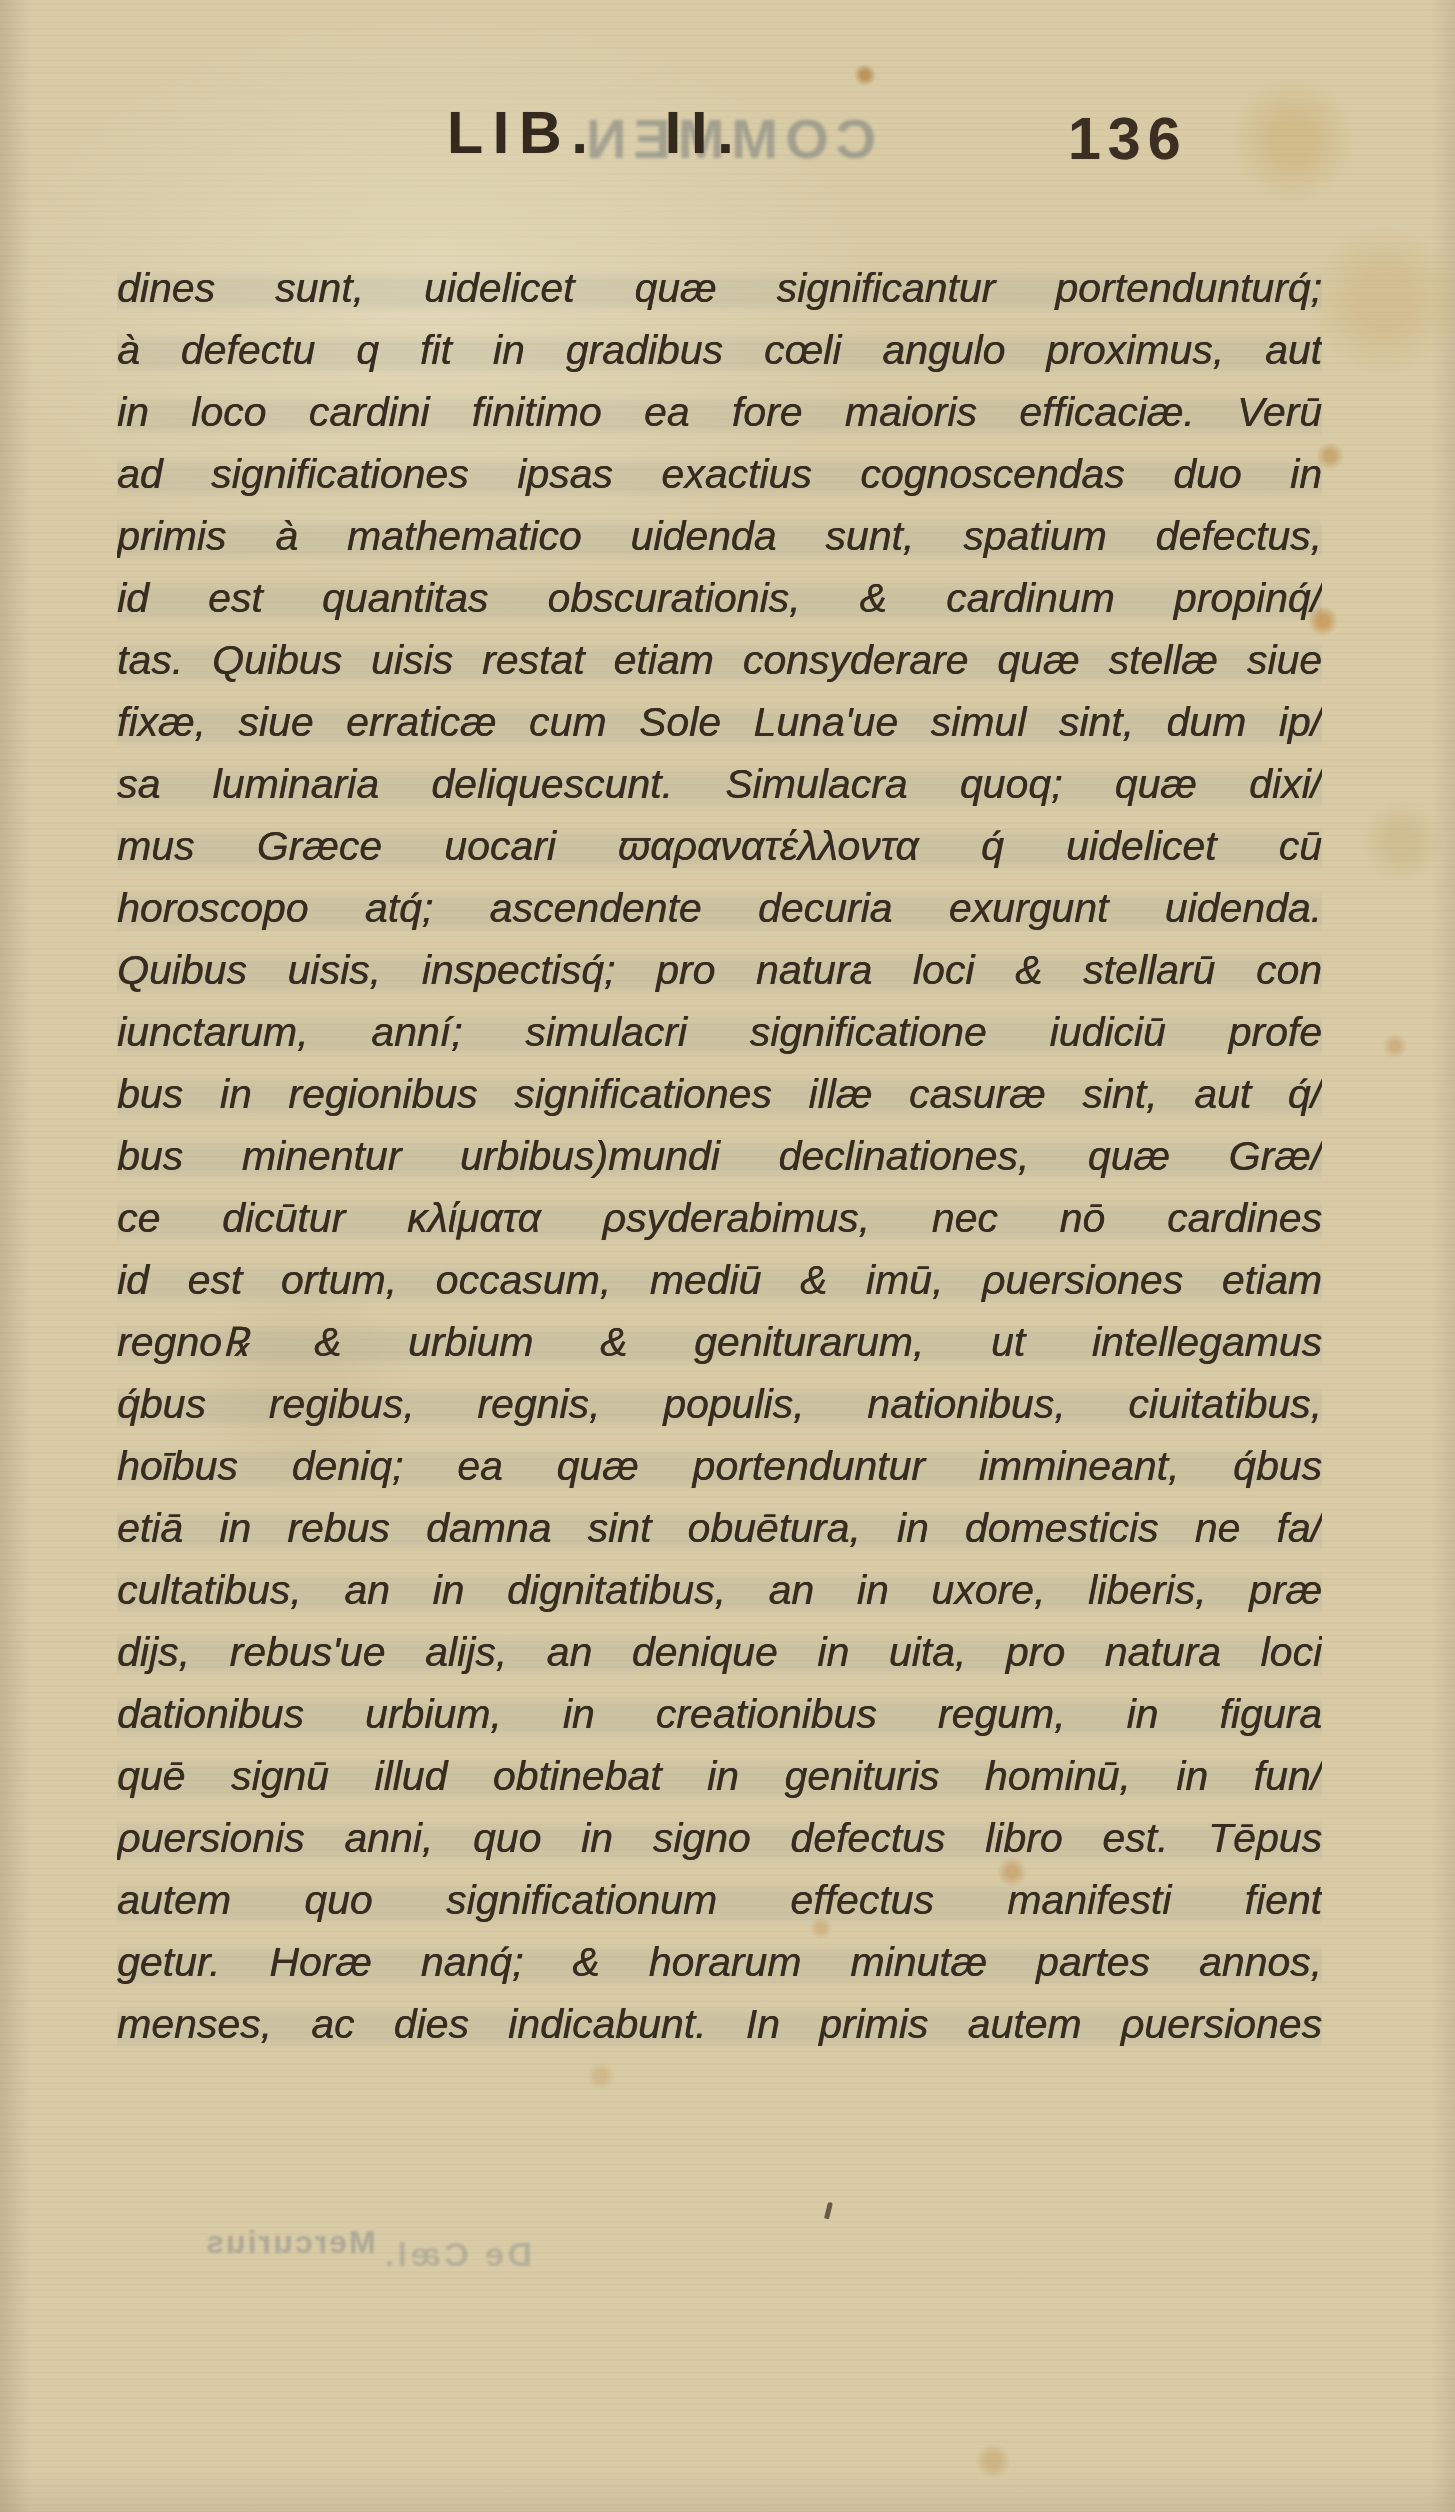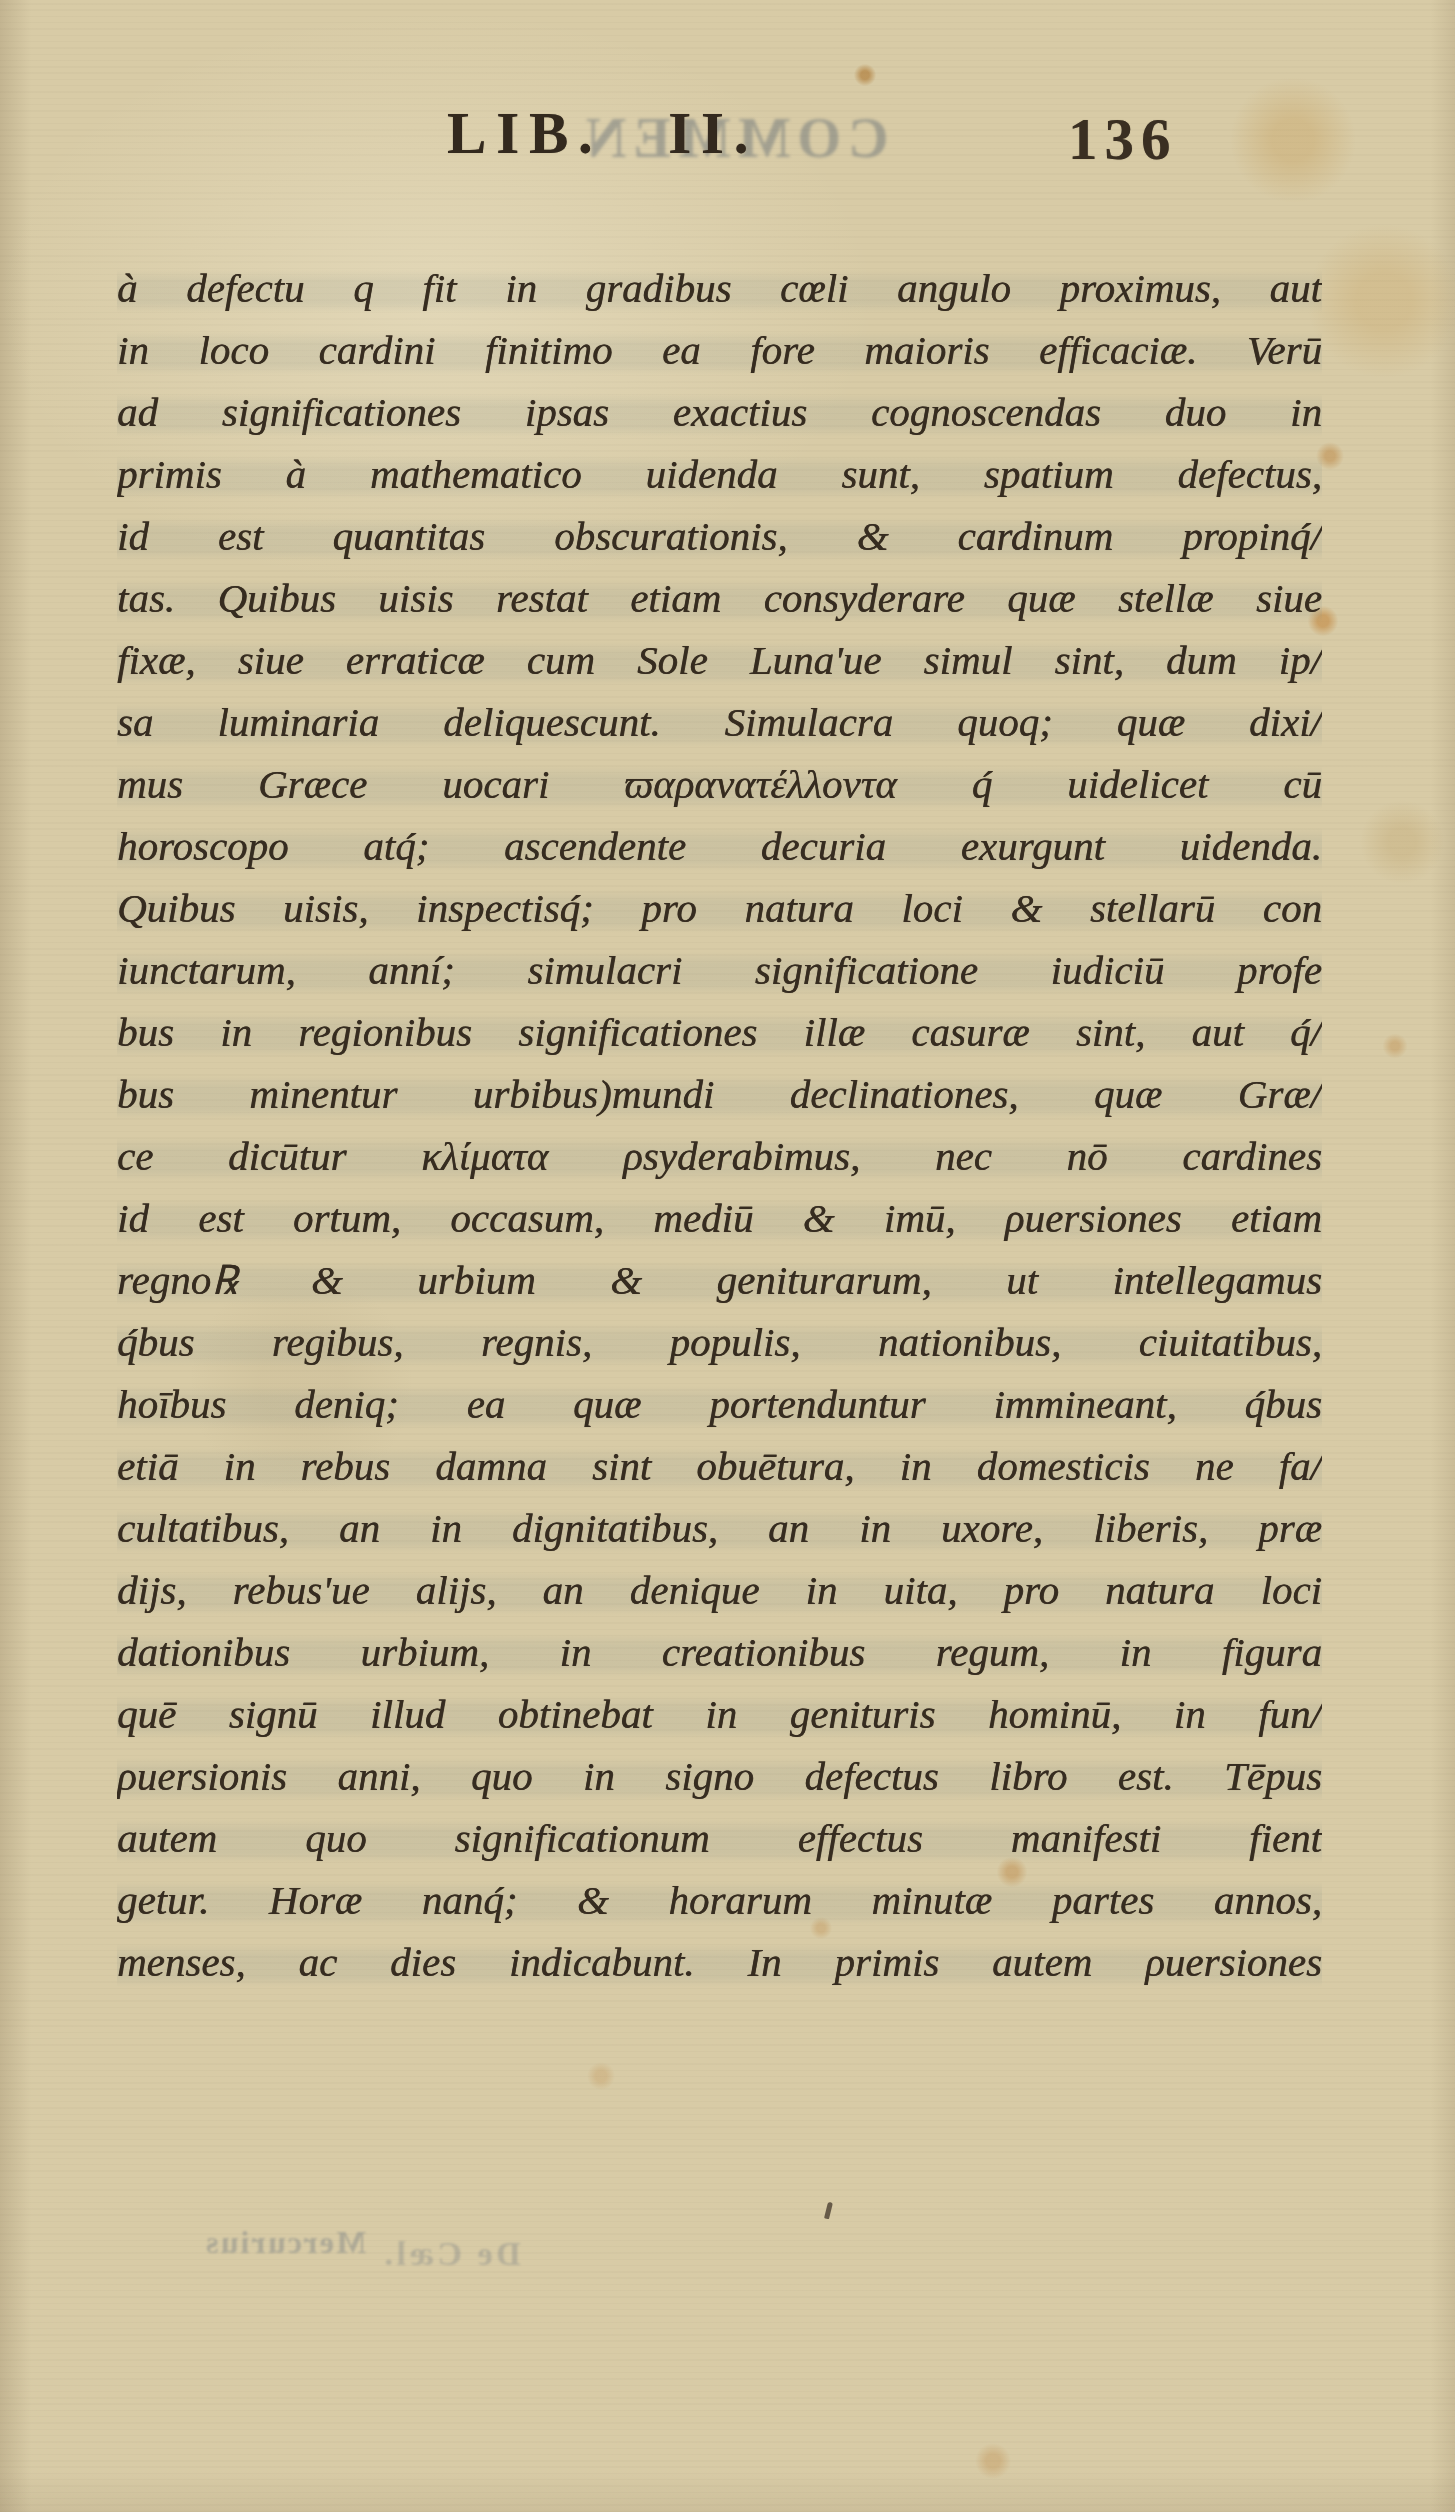--- a/index.html
+++ b/index.html
@@ -19,21 +19,21 @@
       radial-gradient(circle at 993px 2461px, rgba(180,115,40,.25) 0 7px, rgba(180,115,40,0) 18px),
       radial-gradient(circle at 1293px 140px, rgba(190,140,60,.25) 0 21px, rgba(190,140,60,0) 63px),
       radial-gradient(circle at 1384px 301px, rgba(190,140,60,.20) 0 28px, rgba(190,140,60,0) 77px),
       radial-gradient(circle at 1402px 842px, rgba(170,130,60,.18) 0 14px, rgba(170,130,60,0) 42px),
       radial-gradient(circle at 301px 1384px, rgba(160,140,100,.10) 0 42px, rgba(160,140,100,0) 112px),
       radial-gradient(ellipse 629px 419px at 30% 12%, rgba(245,238,215,.35), rgba(245,238,215,0) 70%),
       linear-gradient(90deg, rgba(120,100,70,.22), rgba(120,100,70,0) 31px),
       linear-gradient(270deg, rgba(120,100,70,.15), rgba(120,100,70,0) 24.5px),
       linear-gradient(0deg, rgba(120,100,70,.12), rgba(120,100,70,0) 42px),
       repeating-linear-gradient(0deg, rgba(110,100,80,.04) 0 1.4px, rgba(0,0,0,0) 1.4px 6.3px);
-    font-family:Liberation Serif, serif;
+    font-family:Liberation Sans, sans-serif;
   }
   .running-title{
     position:absolute;left:447px;top:99px;
     font-size:59px;font-weight:700;letter-spacing:9.8px;word-spacing:41px;
     color:#33291e;z-index:3;
     text-shadow:0 0 0.7px rgba(51,41,30,.6);
   }
   .page-number{
     position:absolute;left:1068px;top:105px;
     font-size:59px;font-weight:700;letter-spacing:7px;
@@ -94,20 +94,21 @@
 
 <div class="page">
 
   <span class="ghost-header">COMMEN</span>
 
   <span class="running-title">LIB. II.</span>
 
   <span class="page-number">136</span>
 
   <div class="textblock">
+      <div class="line">dines sunt, uidelicet quæ significantur portendunturq́;</div>
       <div class="line">à defectu q fit in gradibus cœli angulo proximus, aut</div>
       <div class="line">in loco cardini finitimo ea fore maioris efficaciæ. Verū</div>
       <div class="line">ad significationes ipsas exactius cognoscendas duo in</div>
       <div class="line">primis à mathematico uidenda sunt, spatium defectus,</div>
       <div class="line">id est quantitas obscurationis, &amp; cardinum propinq́/</div>
       <div class="line">tas. Quibus uisis restat etiam consyderare quæ stellæ siue</div>
       <div class="line">fixæ, siue erraticæ cum Sole Luna'ue simul sint, dum ip/</div>
       <div class="line">sa luminaria deliquescunt. Simulacra quoq; quæ dixi/</div>
       <div class="line">mus Græce uocari ϖαρανατέλλοντα q́ uidelicet cū</div>
       <div class="line">horoscopo atq́; ascendente decuria exurgunt uidenda.</div>

